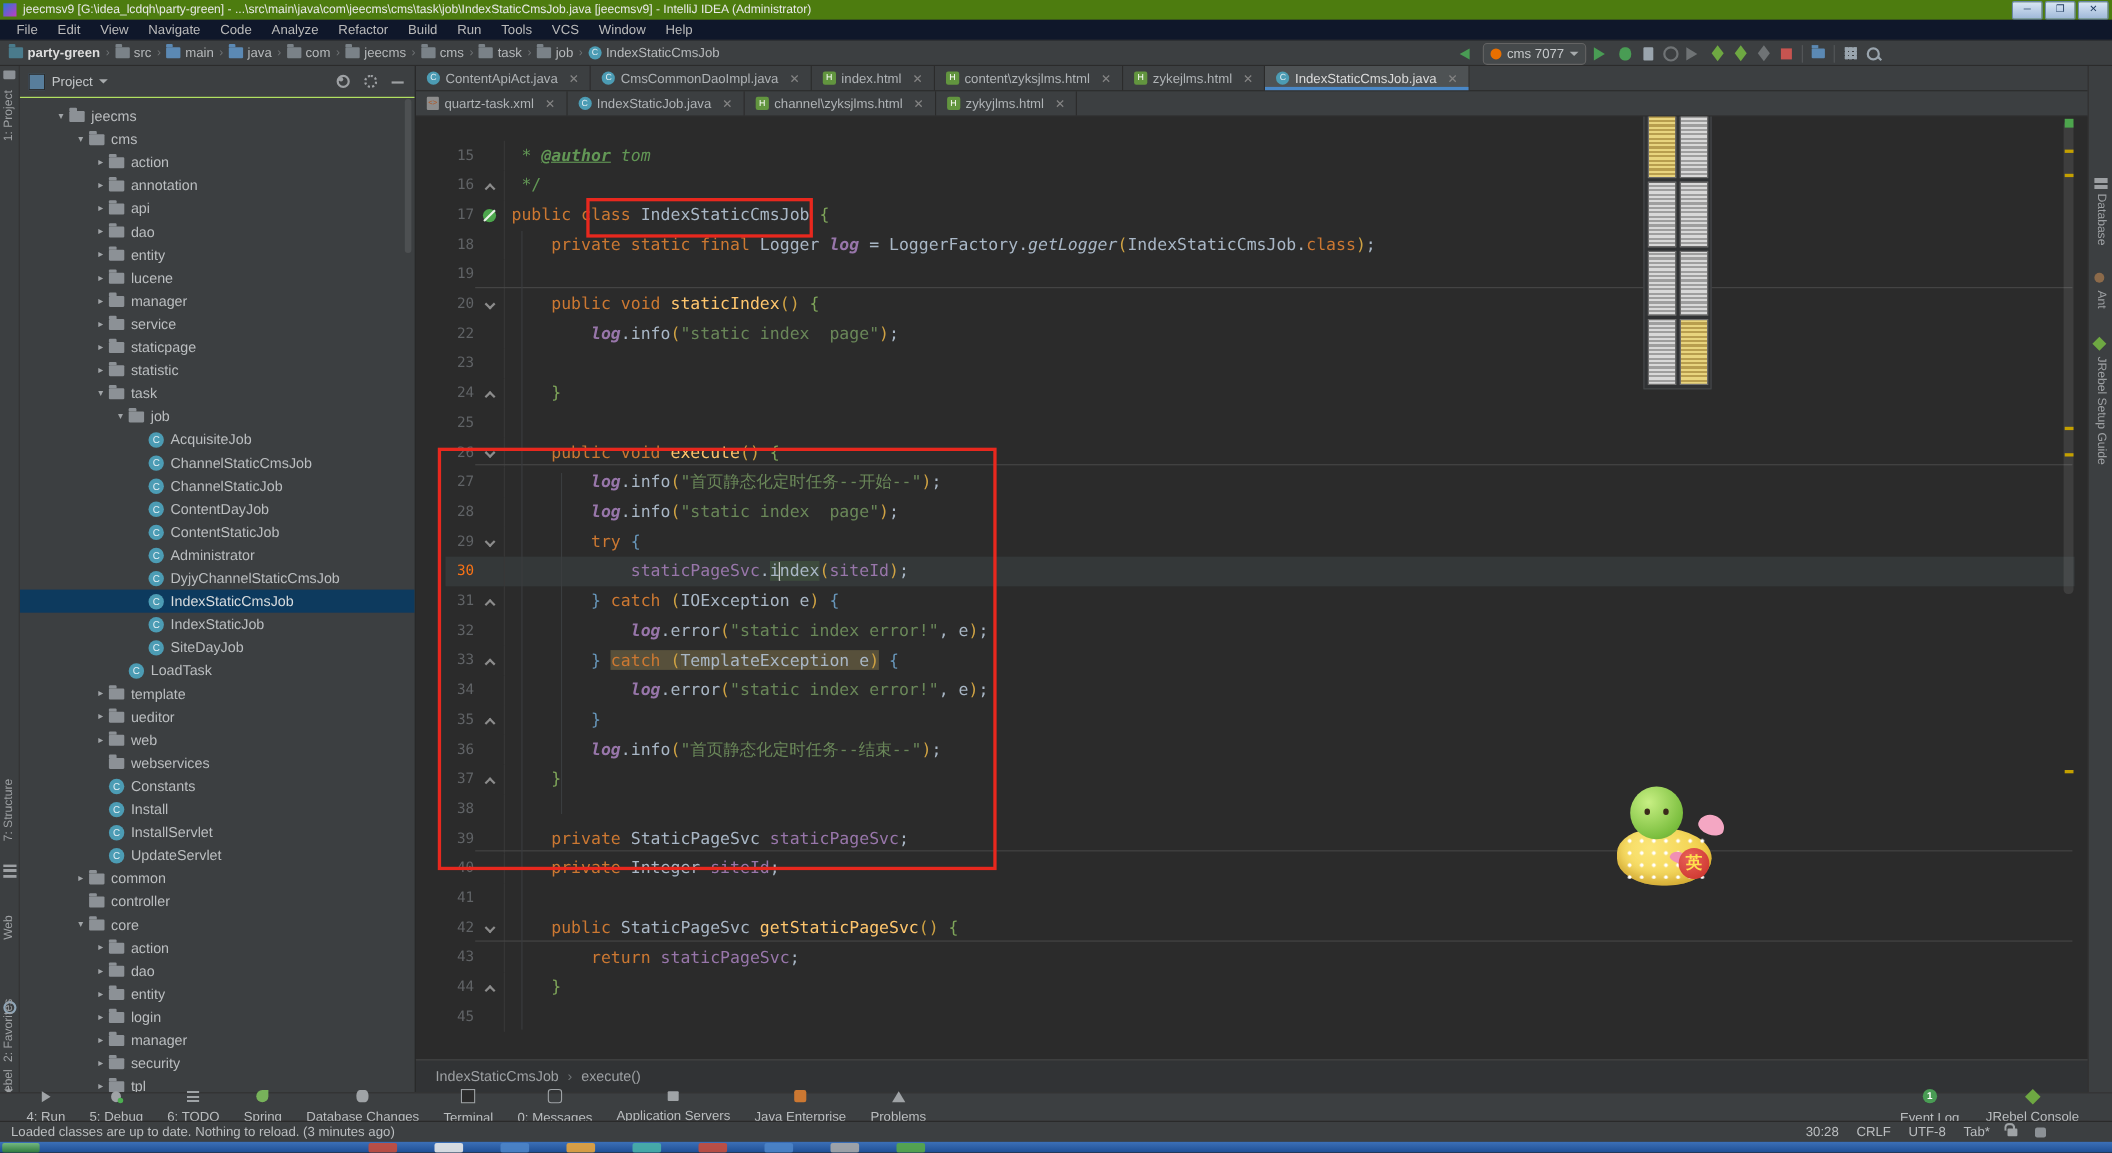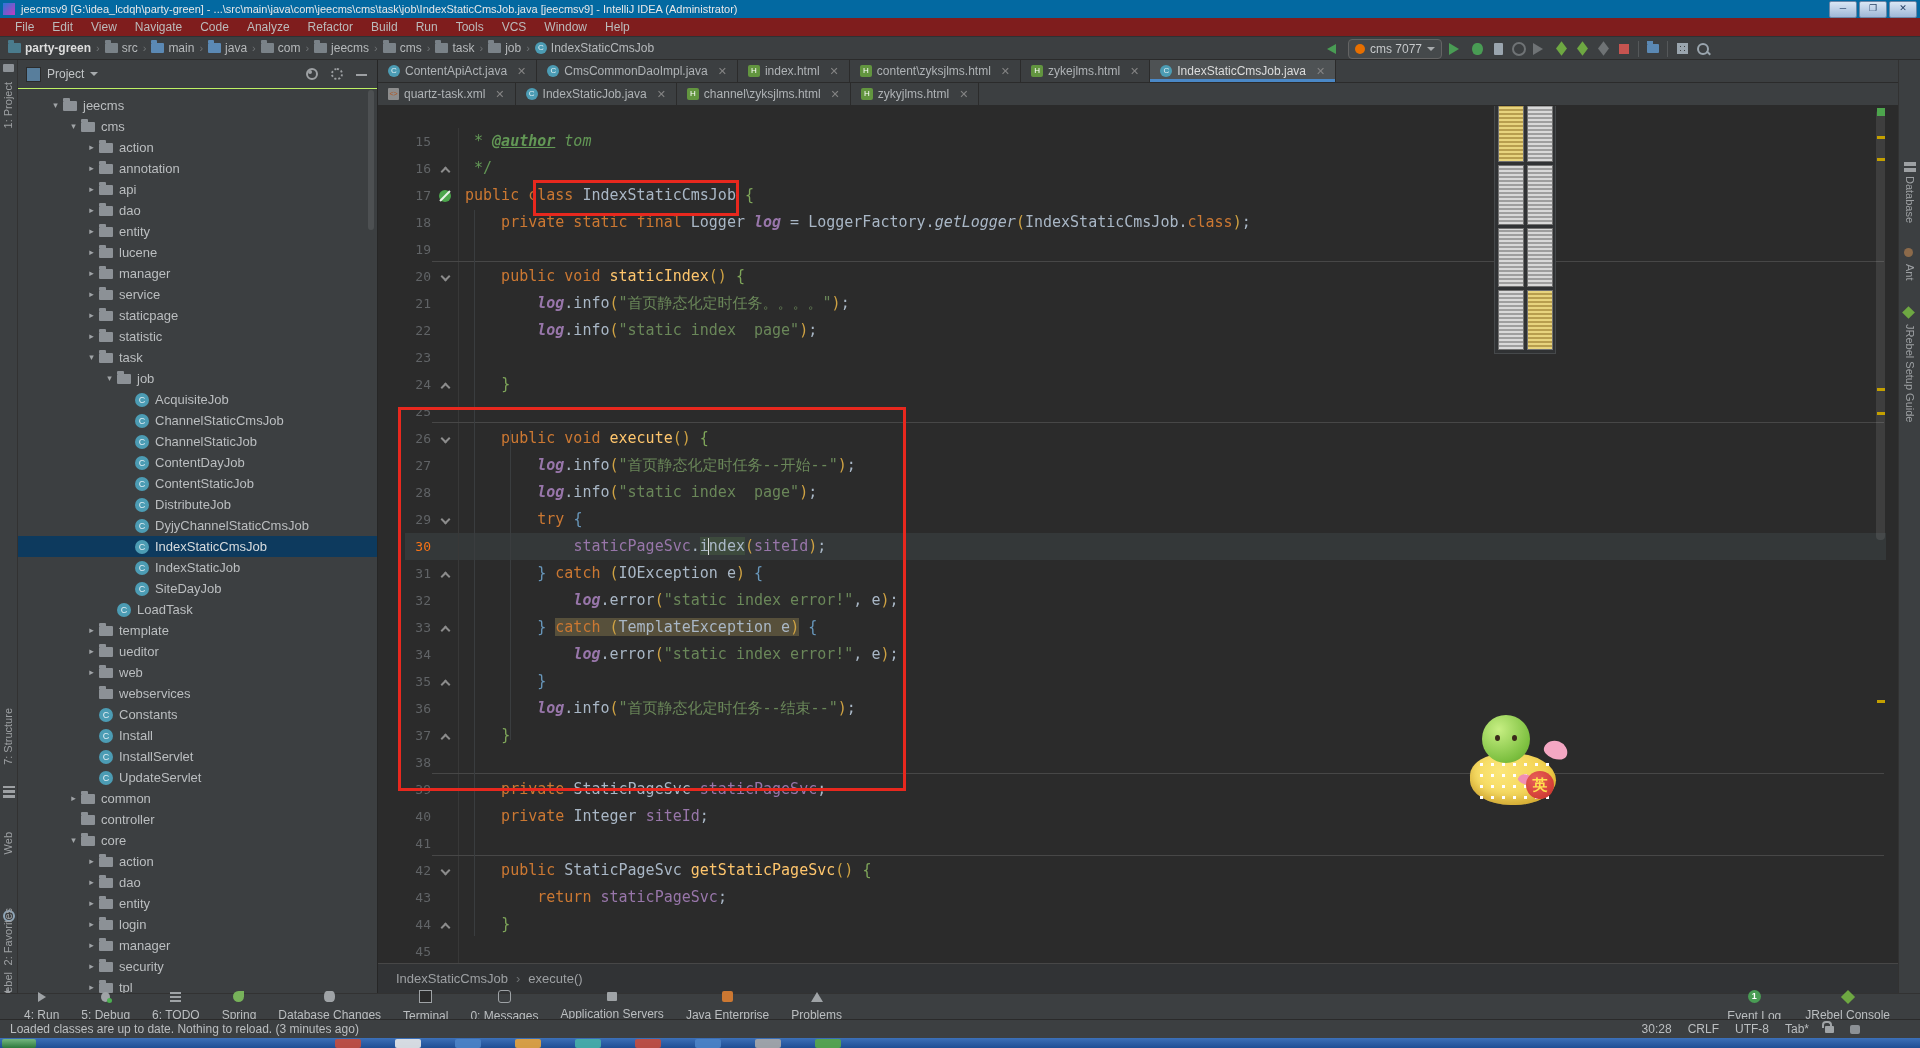--- a/index.html
+++ b/index.html
@@ -1,26 +1,26 @@
 <!DOCTYPE html>
 <html><head>
 <meta charset="utf-8">
 <style>
   html,body{margin:0;padding:0;background:#222;}
   #app{position:relative;width:1920px;height:1048px;background:#2B2B2B;overflow:hidden;
        font-family:"Liberation Sans",sans-serif;color:#BBBBBB;-webkit-font-smoothing:antialiased;}
   
-  #titlebar{position:absolute;left:0;top:0;width:1920px;height:18px;background:#0369a1;display:flex;align-items:center;}
+  #titlebar{position:absolute;left:0;top:0;width:1920px;height:18px;background:#4d7c0f;display:flex;align-items:center;}
   #title-logo{width:12px;height:12px;margin:0 6px 0 3px;background:linear-gradient(135deg,#2878D8,#C03CC0);flex:none;}
   #title-text{font-size:11px;color:#E8E8E8;white-space:nowrap;}
   #win-controls{position:absolute;right:3px;top:1px;display:flex;gap:2px;}
   .winbtn{width:26px;height:15px;border:1px solid #6B87A8;border-radius:2px;
           background:linear-gradient(#D9E6F4,#9FB8D8);color:#1E3A5F;font-size:9px;line-height:13px;text-align:center;}
   
-  #menubar{position:absolute;left:0;top:18px;width:1920px;height:19px;background:#7f1d1d;border-bottom:1px solid #2F3133;
+  #menubar{position:absolute;left:0;top:18px;width:1920px;height:19px;background:#0f172a;border-bottom:1px solid #2F3133;
            display:flex;align-items:center;padding-left:6px;box-sizing:border-box;}
   .menu-item{font-size:12px;color:#BBBBBB;padding:0 9px;}
   
   #toolbar{position:absolute;left:0;top:37px;width:1920px;height:23px;background:#3C3F41;border-bottom:1px solid #2B2B2B;
            display:flex;align-items:center;box-sizing:border-box;}
   #nav-crumbs{display:flex;align-items:center;padding-left:8px;white-space:nowrap;}
   .crumb{display:flex;align-items:center;font-size:12px;color:#B6B9BB;}
   .crumb.first{color:#DDDDDD;font-weight:bold;}
   .crumb-sep{color:#6F7375;margin:0 5px;font-size:11px;}
   .cicon{width:13px;height:10px;border-radius:1px;margin-right:4px;position:relative;flex:none;}
@@ -491,21 +491,21 @@
           <span>ContentDayJob</span>
         </div>
         <div class="tree-row" style="padding-left: 102px;">
           <span class="tree-arrow">&nbsp;</span>
           <span class="ico-class">C</span>
           <span>ContentStaticJob</span>
         </div>
         <div class="tree-row" style="padding-left: 102px;">
           <span class="tree-arrow">&nbsp;</span>
           <span class="ico-class">C</span>
-          <span>DistributeJob</span>
+          <span>Administrator</span>
         </div>
         <div class="tree-row" style="padding-left: 102px;">
           <span class="tree-arrow">&nbsp;</span>
           <span class="ico-class">C</span>
           <span>DyjyChannelStaticCmsJob</span>
         </div>
         <div class="tree-row sel" style="padding-left: 102px;">
           <span class="tree-arrow">&nbsp;</span>
           <span class="ico-class">C</span>
           <span>IndexStaticCmsJob</span>
@@ -620,21 +620,20 @@
   </div>
 
   <div id="editor">
     <div id="code">
         <div class="line"><span class="ln">15</span><span class="marks"></span><span class="lc"><span class="tk tk-cmt"> * </span><span class="tk tk-tag">@author</span><span class="tk tk-cmt tk-it"> tom</span></span></div>
         <div class="line"><span class="ln">16</span><span class="marks"><span class="fold up"></span></span><span class="lc"><span class="tk tk-cmt"> */</span></span></div>
         <div class="line"><span class="ln">17</span><span class="marks"><span class="gmark-reload"></span></span><span class="lc"><span class="tk tk-kw">public class </span><span class="tk tk-txt">IndexStaticCmsJob </span><span class="tk tk-g">{</span></span></div>
         <div class="line"><span class="ln">18</span><span class="marks"></span><span class="lc"><span class="tk tk-kw">    private static final </span><span class="tk tk-txt">Logger </span><span class="tk tk-fldi">log</span><span class="tk tk-txt"> = </span><span class="tk tk-txt">LoggerFactory.</span><span class="tk tk-txt tk-it">getLogger</span><span class="tk tk-gold">(</span><span class="tk tk-txt">IndexStaticCmsJob.</span><span class="tk tk-kw">class</span><span class="tk tk-gold">)</span><span class="tk tk-txt">;</span></span></div>
         <div class="line"><span class="ln">19</span><span class="marks"></span><span class="lc"></span></div>
         <div class="line"><span class="ln">20</span><span class="marks"><span class="fold down"></span></span><span class="lc"><span class="tk tk-kw">    public void </span><span class="tk tk-md">staticIndex</span><span class="tk tk-gold">()</span><span class="tk tk-txt"> </span><span class="tk tk-g">{</span></span></div>
-        <div class="line"><span class="ln">21</span><span class="marks"></span><span class="lc"><span class="tk tk-txt">        </span><span class="tk tk-fldi">log</span><span class="tk tk-txt">.info</span><span class="tk tk-gold">(</span><span class="tk tk-str">"首页静态化定时任务。。。。"</span><span class="tk tk-gold">)</span><span class="tk tk-txt">;</span></span></div>
         <div class="line"><span class="ln">22</span><span class="marks"></span><span class="lc"><span class="tk tk-txt">        </span><span class="tk tk-fldi">log</span><span class="tk tk-txt">.info</span><span class="tk tk-gold">(</span><span class="tk tk-str">"static index  page"</span><span class="tk tk-gold">)</span><span class="tk tk-txt">;</span></span></div>
         <div class="line"><span class="ln">23</span><span class="marks"></span><span class="lc"></span></div>
         <div class="line"><span class="ln">24</span><span class="marks"><span class="fold up"></span></span><span class="lc"><span class="tk tk-txt">    </span><span class="tk tk-g">}</span></span></div>
         <div class="line"><span class="ln">25</span><span class="marks"></span><span class="lc"></span></div>
         <div class="line"><span class="ln">26</span><span class="marks"><span class="fold down"></span></span><span class="lc"><span class="tk tk-kw">    public void </span><span class="tk tk-md">execute</span><span class="tk tk-gold">()</span><span class="tk tk-txt"> </span><span class="tk tk-g">{</span></span></div>
         <div class="line"><span class="ln">27</span><span class="marks"></span><span class="lc"><span class="tk tk-txt">        </span><span class="tk tk-fldi">log</span><span class="tk tk-txt">.info</span><span class="tk tk-gold">(</span><span class="tk tk-str">"首页静态化定时任务--开始--"</span><span class="tk tk-gold">)</span><span class="tk tk-txt">;</span></span></div>
         <div class="line"><span class="ln">28</span><span class="marks"></span><span class="lc"><span class="tk tk-txt">        </span><span class="tk tk-fldi">log</span><span class="tk tk-txt">.info</span><span class="tk tk-gold">(</span><span class="tk tk-str">"static index  page"</span><span class="tk tk-gold">)</span><span class="tk tk-txt">;</span></span></div>
         <div class="line"><span class="ln">29</span><span class="marks"><span class="fold down"></span></span><span class="lc"><span class="tk tk-kw">        try </span><span class="tk tk-b2">{</span></span></div>
         <div class="line cur"><span class="ln">30</span><span class="marks"></span><span class="lc"><span class="tk tk-txt">            </span><span class="tk tk-fld">staticPageSvc</span><span class="tk tk-txt">.</span><span class="tk tk-whl tk-txt">i</span><span class="caret"></span><span class="tk tk-whl tk-txt">ndex</span><span class="tk tk-gold">(</span><span class="tk tk-fld">siteId</span><span class="tk tk-gold">)</span><span class="tk tk-txt">;</span></span></div>
         <div class="line"><span class="ln">31</span><span class="marks"><span class="fold up"></span></span><span class="lc"><span class="tk tk-txt">        </span><span class="tk tk-b2">} </span><span class="tk tk-kw">catch </span><span class="tk tk-gold">(</span><span class="tk tk-txt">IOException e</span><span class="tk tk-gold">)</span><span class="tk tk-txt"> </span><span class="tk tk-b2">{</span></span></div>

